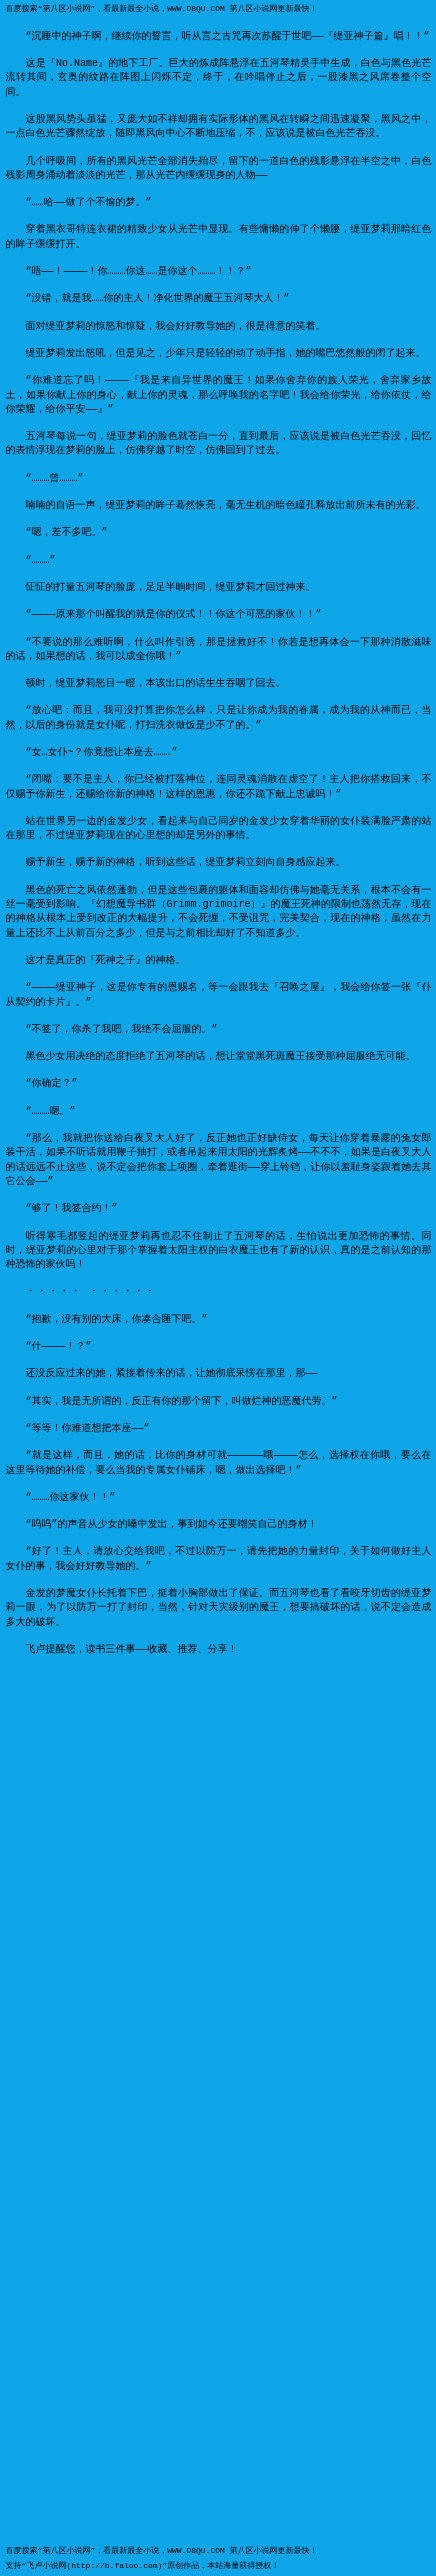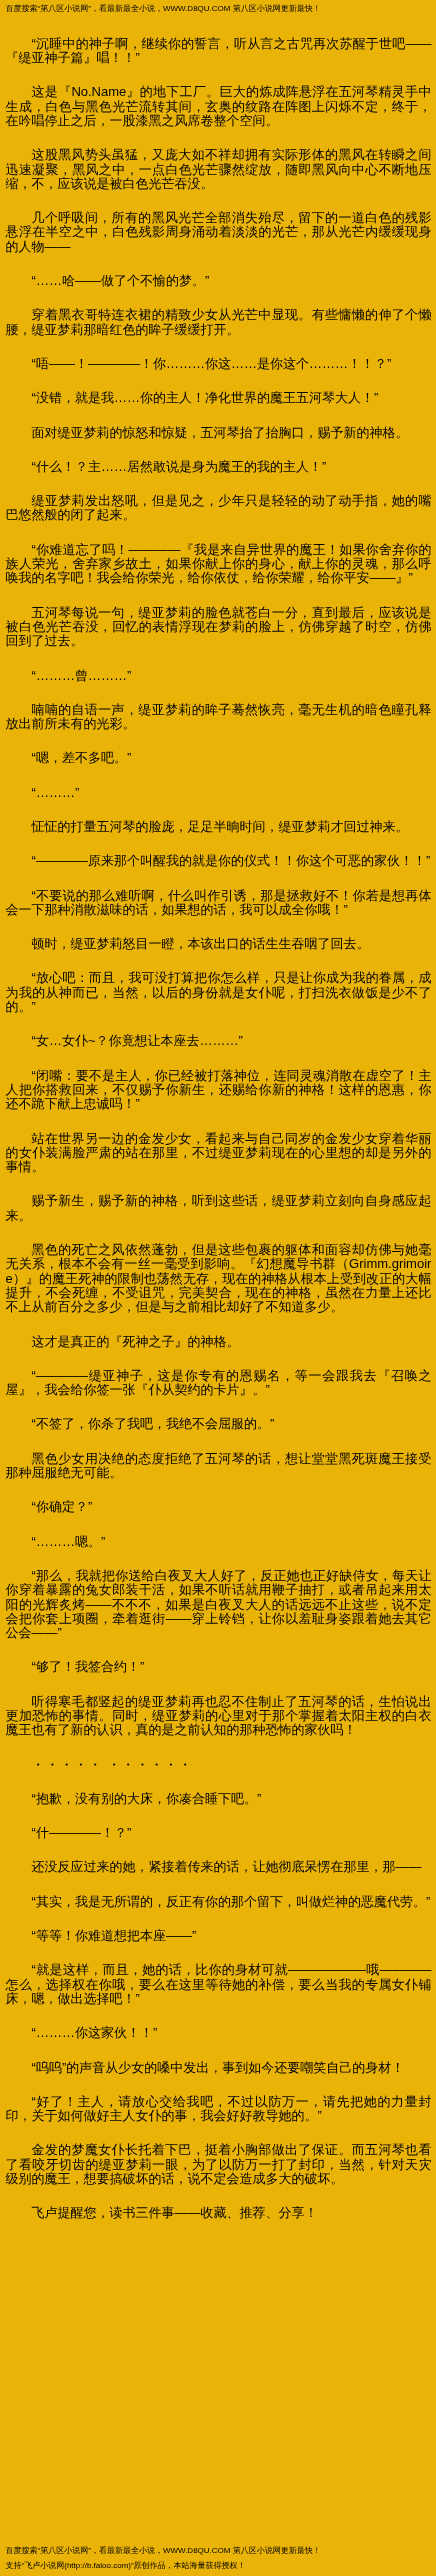--- a/index.html
+++ b/index.html
@@ -19,57 +19,56 @@
   .site-notice {
     font-size: 8px;
     line-height: 11.2px;
     word-break: break-all;
   }
   .content {
     flex: 1 1 auto;
     margin-top: 2.5px;
   }
   .content p {
-    font-size: 13px;
+    font-size: 10px;
     line-height: 14.3px;
-    margin: 20px 0;
+    margin: 13px 0;
     text-indent: 2em;
     word-break: break-all;
     text-align: justify;
   }
   .content p.dots {
     text-indent: 2em;
     letter-spacing: 1.2px;
   }
   .footer {
     margin-top: auto;
     font-size: 8px;
     line-height: 12px;
     word-break: break-all;
   }
   .footer .line { margin-top: 3.7px; }
 </style>
 </head>
 <body>
 
-<div class="page" style="background: #eab308; color: rgb(0, 0, 0);">
+<div class="page" style="background: #0ea5e9; color: rgb(0, 0, 0); font-family: Liberation Mono, monospace;">
 
   <div class="site-notice">百度搜索“第八区小说网”，看最新最全小说，WWW.D8QU.COM 第八区小说网更新最快！</div>
 
   <div class="content">
     <p>“沉睡中的神子啊，继续你的誓言，听从言之古咒再次苏醒于世吧——『缇亚神子篇』唱！！”</p>
     <p>这是『No.Name』的地下工厂。巨大的炼成阵悬浮在五河琴精灵手中生成，白色与黑色光芒流转其间，玄奥的纹路在阵图上闪烁不定，终于，在吟唱停止之后，一股漆黑之风席卷整个空间。</p>
     <p>这股黑风势头虽猛，又庞大如不祥却拥有实际形体的黑风在转瞬之间迅速凝聚，黑风之中，一点白色光芒骤然绽放，随即黑风向中心不断地压缩，不，应该说是被白色光芒吞没。</p>
     <p>几个呼吸间，所有的黑风光芒全部消失殆尽，留下的一道白色的残影悬浮在半空之中，白色残影周身涌动着淡淡的光芒，那从光芒内缓缓现身的人物——</p>
     <p>“……哈——做了个不愉的梦。”</p>
     <p>穿着黑衣哥特连衣裙的精致少女从光芒中显现。有些慵懒的伸了个懒腰，缇亚梦莉那暗红色的眸子缓缓打开。</p>
     <p>“唔——！————！你………你这……是你这个………！！？”</p>
     <p>“没错，就是我……你的主人！净化世界的魔王五河琴大人！”</p>
-    <p>面对缇亚梦莉的惊怒和惊疑，五河琴抬了抬胸口，赐予新的神格。</p>
-    <p>“什么！？主……居然敢说是身为魔王的我的主人！”</p>
+    <p>面对缇亚梦莉的惊怒和惊疑，我会好好教导她的，很是得意的笑着。</p>
     <p>缇亚梦莉发出怒吼，但是见之，少年只是轻轻的动了动手指，她的嘴巴悠然般的闭了起来。</p>
     <p>“你难道忘了吗！————『我是来自异世界的魔王！如果你舍弃你的族人荣光，舍弃家乡故土，如果你献上你的身心，献上你的灵魂，那么呼唤我的名字吧！我会给你荣光，给你依仗，给你荣耀，给你平安——』”</p>
     <p>五河琴每说一句，缇亚梦莉的脸色就苍白一分，直到最后，应该说是被白色光芒吞没，回忆的表情浮现在梦莉的脸上，仿佛穿越了时空，仿佛回到了过去。</p>
     <p>“………曾………”</p>
     <p>喃喃的自语一声，缇亚梦莉的眸子蓦然恢亮，毫无生机的暗色瞳孔释放出前所未有的光彩。</p>
     <p>“嗯，差不多吧。”</p>
     <p>“………”</p>
     <p>怔怔的打量五河琴的脸庞，足足半晌时间，缇亚梦莉才回过神来。</p>
     <p>“————原来那个叫醒我的就是你的仪式！！你这个可恶的家伙！！”</p>
     <p>“不要说的那么难听啊，什么叫作引诱，那是拯救好不！你若是想再体会一下那种消散滋味的话，如果想的话，我可以成全你哦！”</p>

